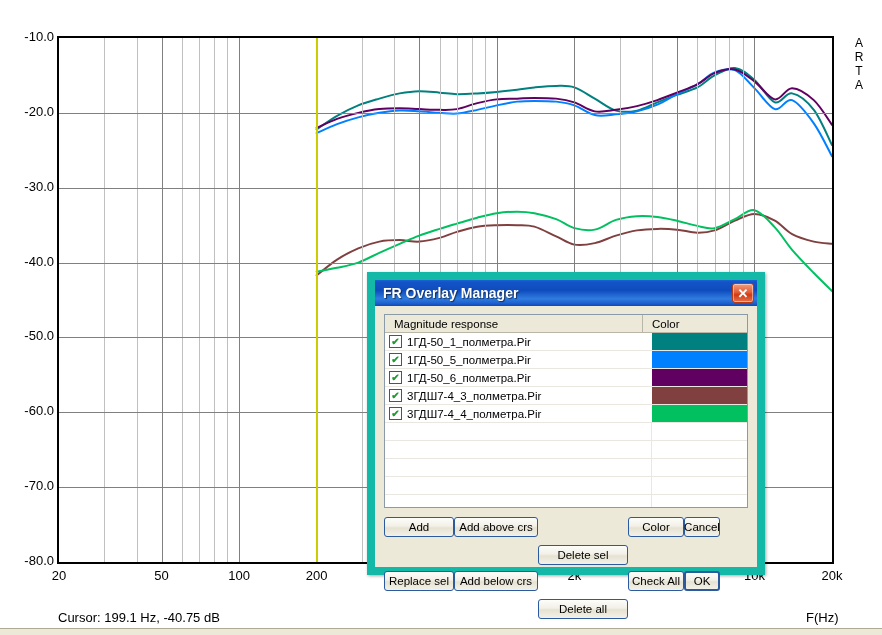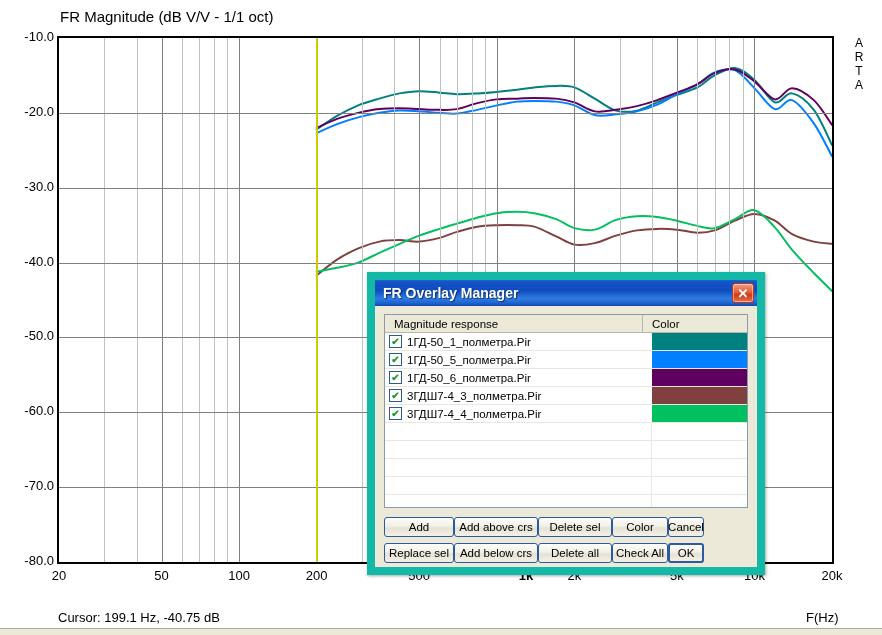--- a/index.html
+++ b/index.html
@@ -110,29 +110,28 @@
   #btn-grid{margin-top:9px;}
   .btn-row{display:flex;margin-bottom:6px;}
   .xpbtn{
     height:20px;border:1px solid #2b5b9e;border-radius:3px;
     background:linear-gradient(to bottom,#fdfdfb 0%,#f2f0e6 45%,#e6e2d2 55%,#f3f1e8 100%);
     font-size:11.5px;color:#000;display:flex;align-items:center;justify-content:center;
     cursor:pointer;box-sizing:border-box;font-family:"Liberation Sans",sans-serif;
     white-space:nowrap;
   }
   .xpbtn.default{border:2px solid #2b5b9e;}
-  .w-add{width:70px;} .w-above{width:84px;} .w-del{width:74px;}
+  .w-add{width:70px;} .w-above{width:84px;} .w-del{width:90px;margin-top:28px;}
   .w-color{width:56px;} .w-cancel{width:36px;}
 </style>
 </head>
 <body>
 
 <div id="root">
 
-  <div class="chart-title">FR Magnitude (dB V/V - 1/1 oct)</div>
 
   <div id="yaxis">
       <div class="ylab" style="top: 2px;">-10.0</div>
       <div class="ylab" style="top: 76.8571px;">-20.0</div>
       <div class="ylab" style="top: 151.714px;">-30.0</div>
       <div class="ylab" style="top: 226.571px;">-40.0</div>
       <div class="ylab" style="top: 301.429px;">-50.0</div>
       <div class="ylab" style="top: 376.286px;">-60.0</div>
       <div class="ylab" style="top: 451.143px;">-70.0</div>
       <div class="ylab" style="top: 526px;">-80.0</div>

